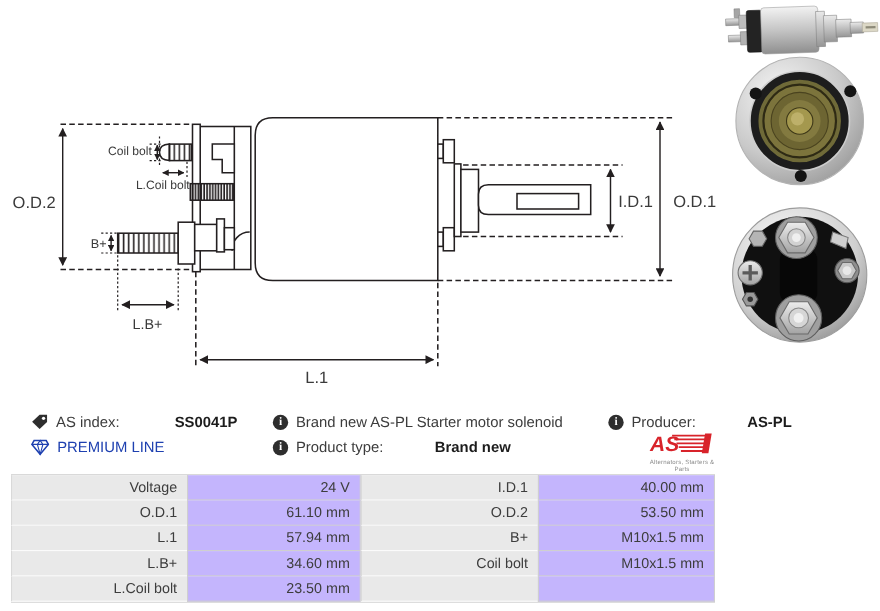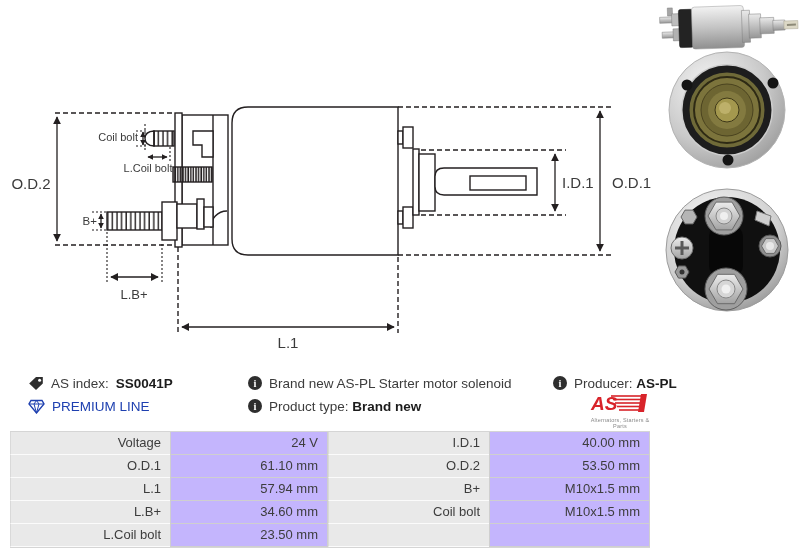--- a/index.html
+++ b/index.html
@@ -10,23 +10,23 @@
   .drawing{position:absolute;left:0;top:0;}
   .drawing text{fill:#3b3b3b;font-family:"Liberation Sans",sans-serif;}
 
   
   .photo{position:absolute;}
   .photo-side{left:652px;top:2px;}
   .photo-front{left:659px;top:50px;}
   .photo-rear{left:657px;top:186px;}
 
   
-  .info-item{position:absolute;display:flex;gap:7px;
+  .info-item{position:absolute;display:flex;align-items:center;gap:7px;
              font-size:13.5px;color:#3c3c3c;white-space:nowrap;}
-  .info-item b{color:#1c1c1c;}
+  .info-item b{color:#1c1c1c;margin-left:43px;}
   .blue-bold{color:#1e40b0;font-weight:normal;}
   .i-badge{display:inline-flex;width:14px;height:14px;border-radius:50%;background:#2e2e2e;
            color:#fff;font-size:10.5px;font-weight:bold;align-items:center;justify-content:center;
            font-family:"Liberation Serif",serif;flex:0 0 auto;}
   .logo-wrap{position:absolute;left:585px;top:393px;width:70px;text-align:center;}
   .logo-tagline{font-size:5.5px;color:#8a8a8a;margin-top:0px;letter-spacing:.2px;}
 
   
   .spec-table{position:absolute;left:10px;top:431px;display:grid;
               grid-template-columns:160px 158px 161px 161px;

